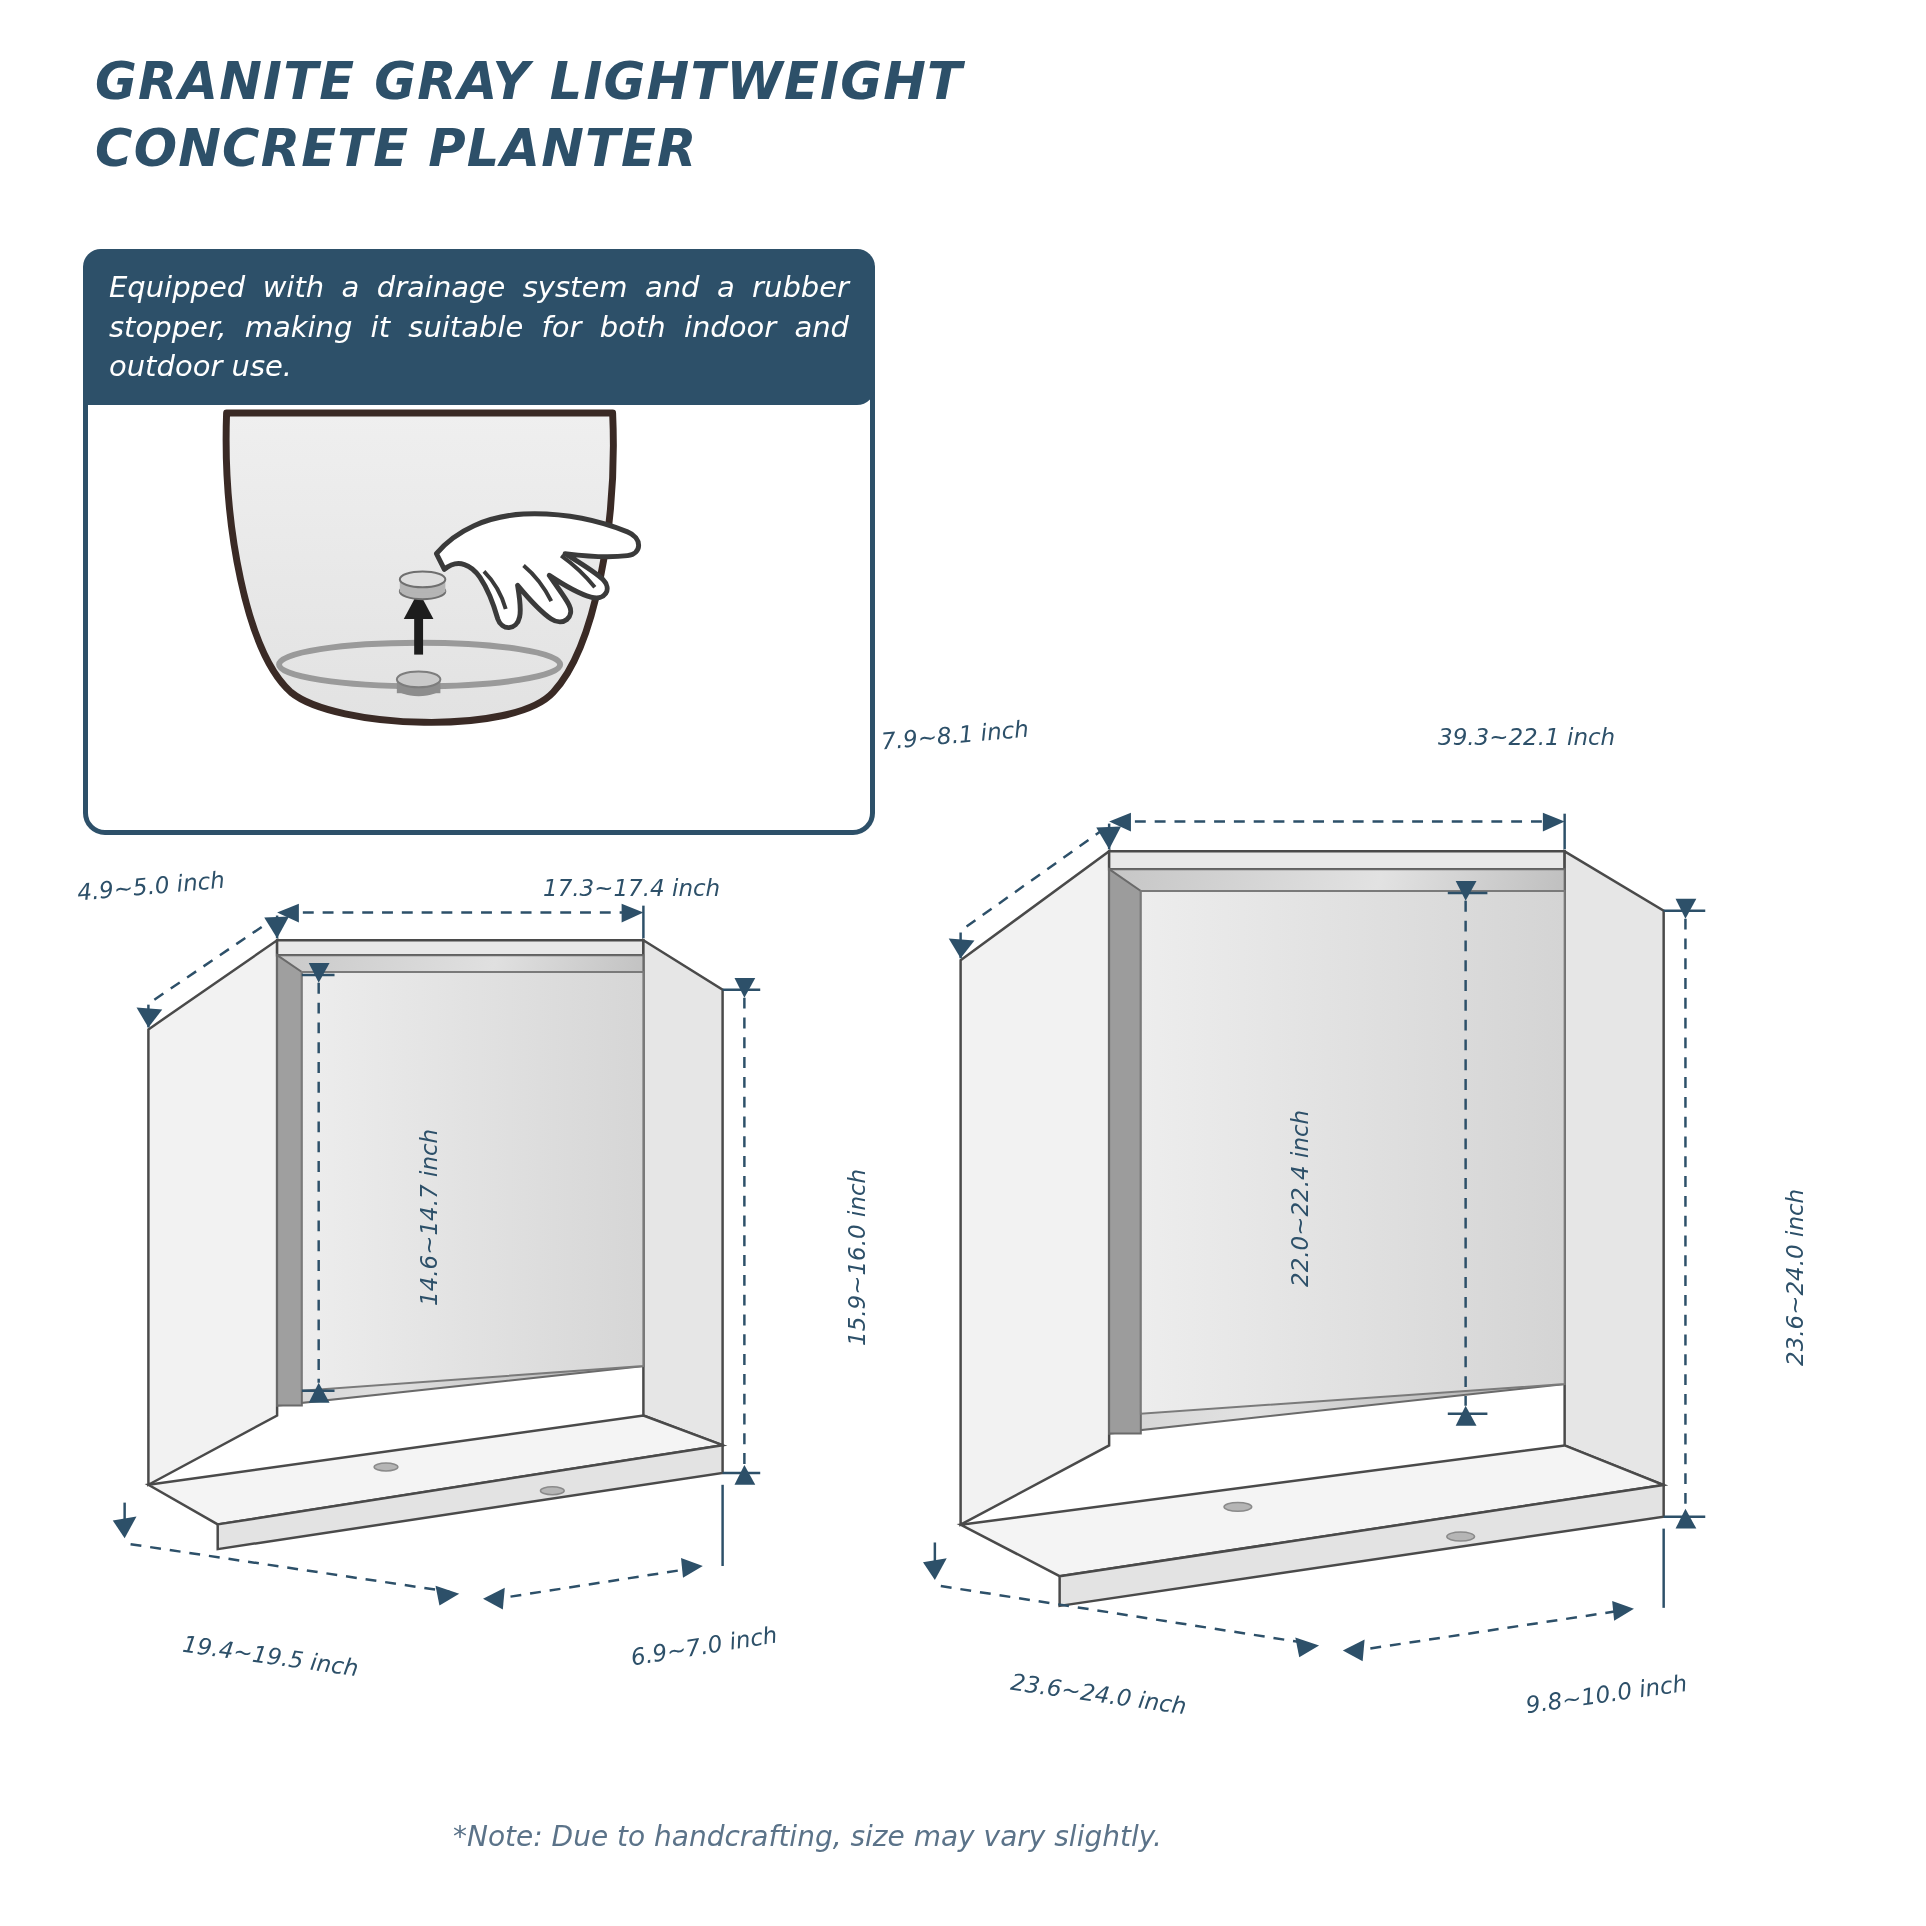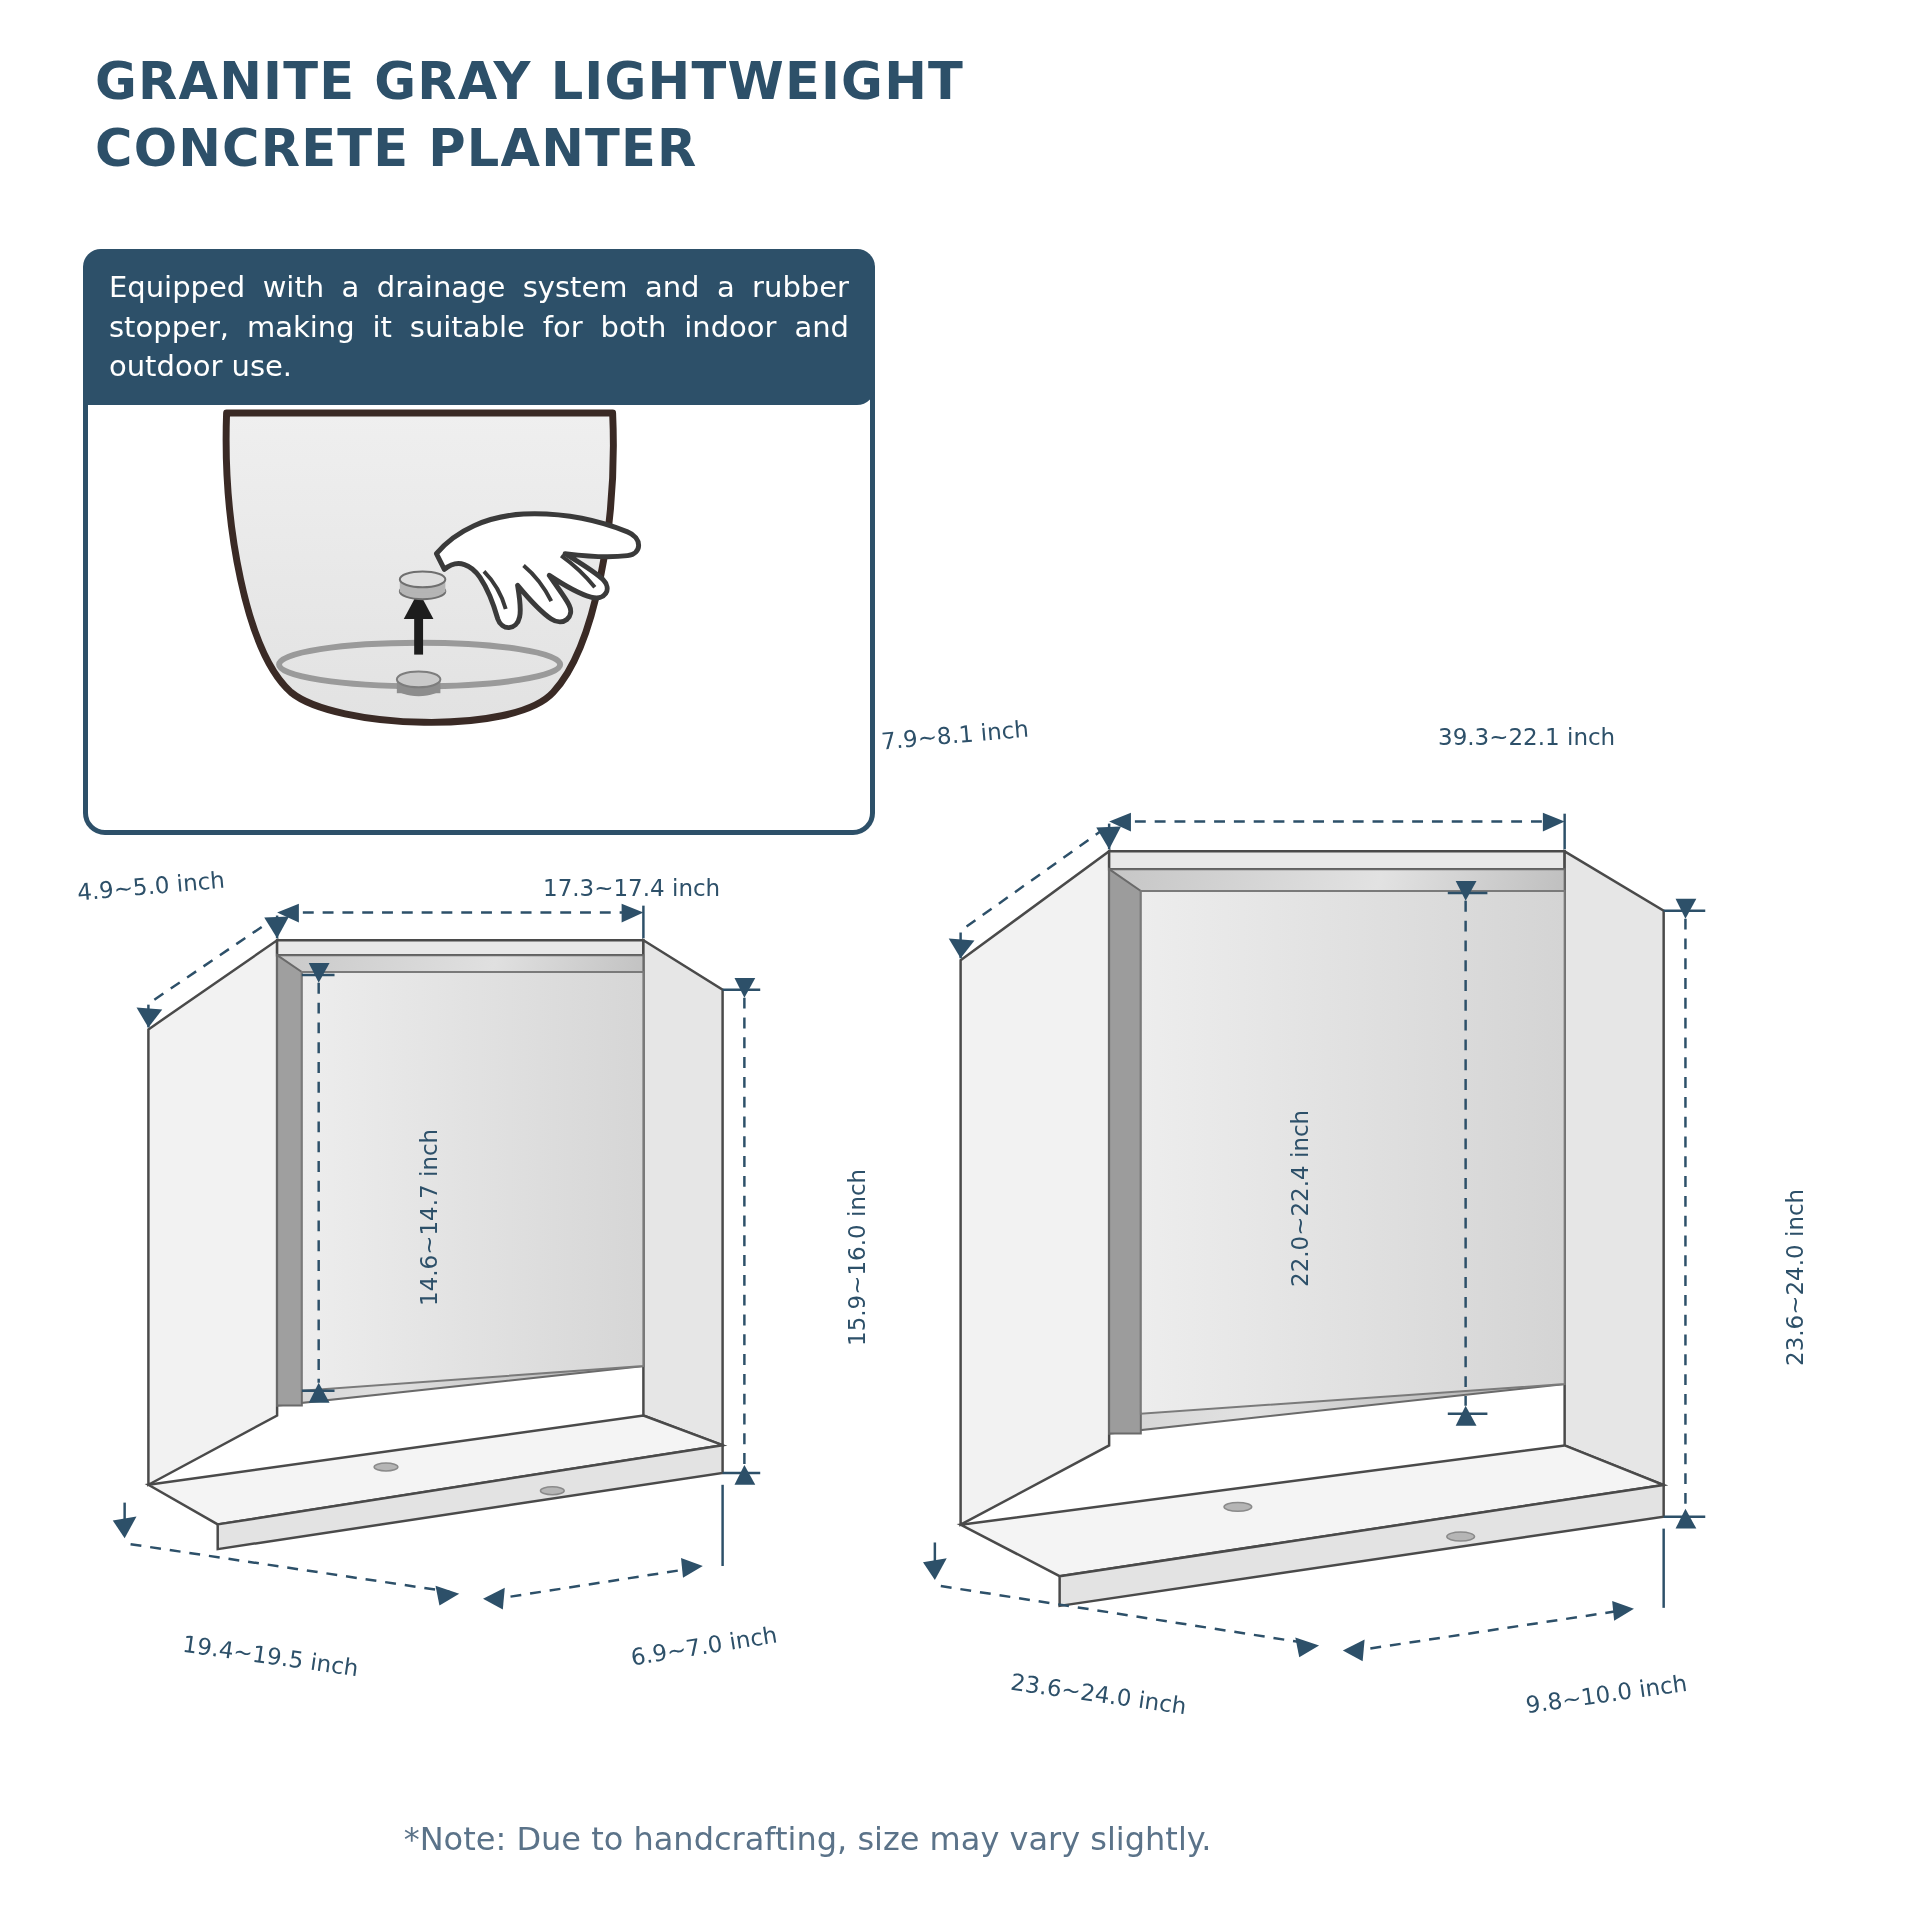--- a/index.html
+++ b/index.html
@@ -11,20 +11,21 @@
     width: 1927px;
     height: 1927px;
     position: relative;
     font-family: "DejaVu Sans", sans-serif;
     color: #2d5069;
     overflow: hidden;
   }
   .root {
     position: absolute;
     inset: 0;
+    font-style: italic;
   }
 
   
   .title {
     position: absolute;
     left: 95px;
     top: 48px;
     width: 1139px;
     font-family: "DejaVu Sans", sans-serif;
     font-weight: bold;
@@ -97,21 +98,21 @@
     transform: rotate(-90deg);
   }
 
   
   .note {
     position: absolute;
     left: 0;
     top: 1820px;
     width: 1615px;
     text-align: center;
-    font-size: 32px;
+    font-size: 28px;
     color: #5b7389;
     font-family: "DejaVu Sans", sans-serif;
   }
 </style>
 </head>
 <body>
 
 <div class="root">
 
   <div class="title">GRANITE GRAY LIGHTWEIGHT CONCRETE PLANTER</div>

